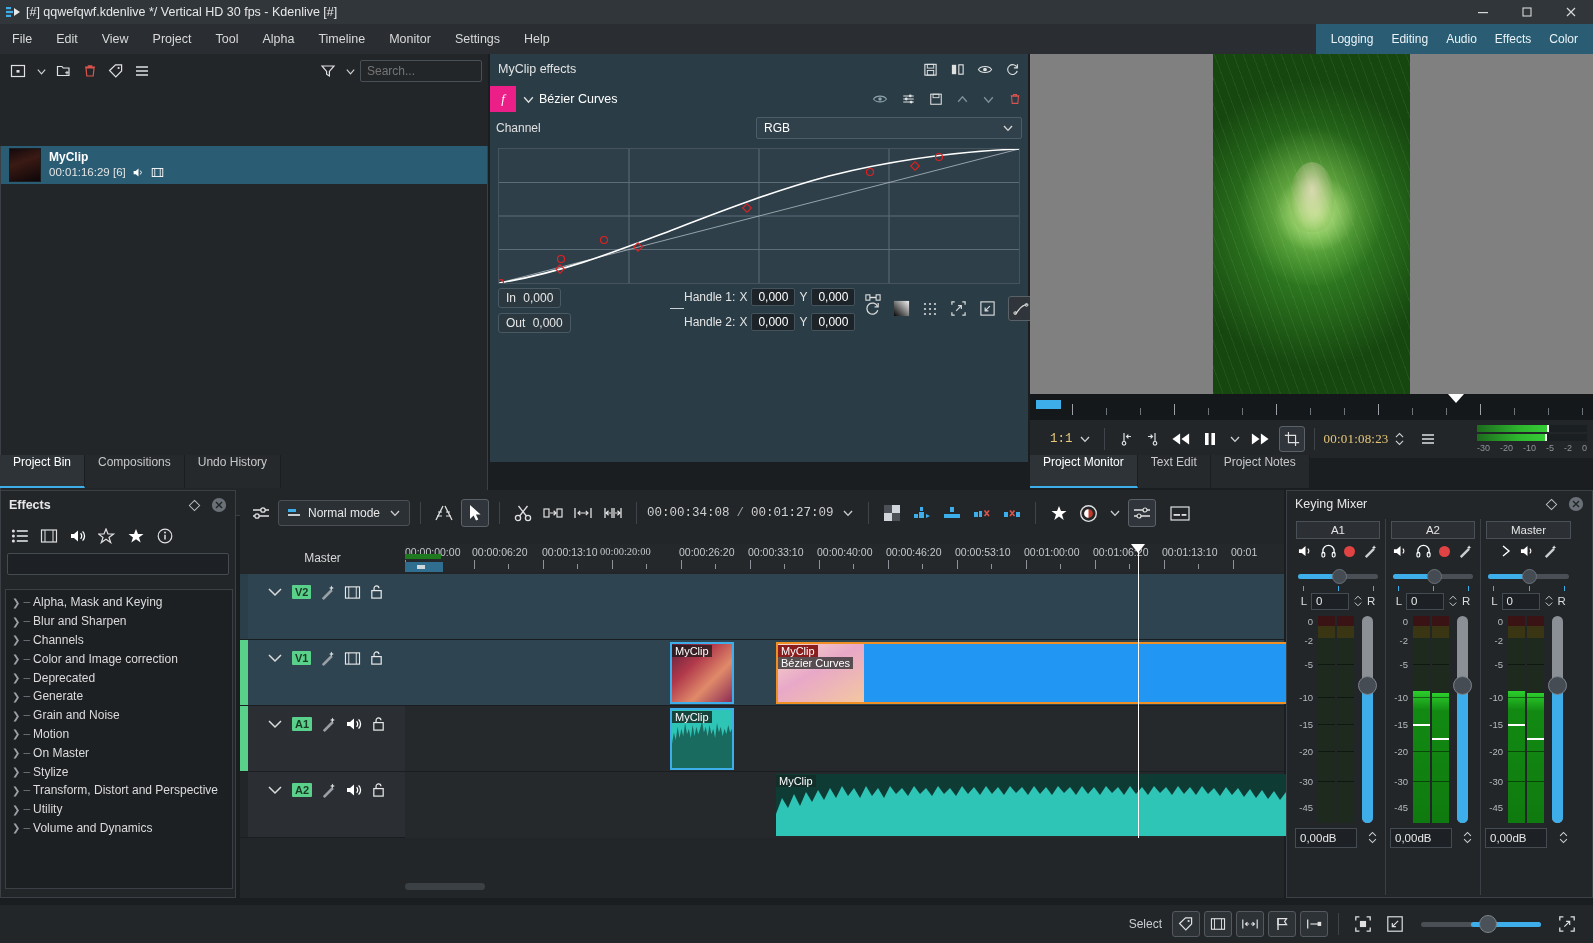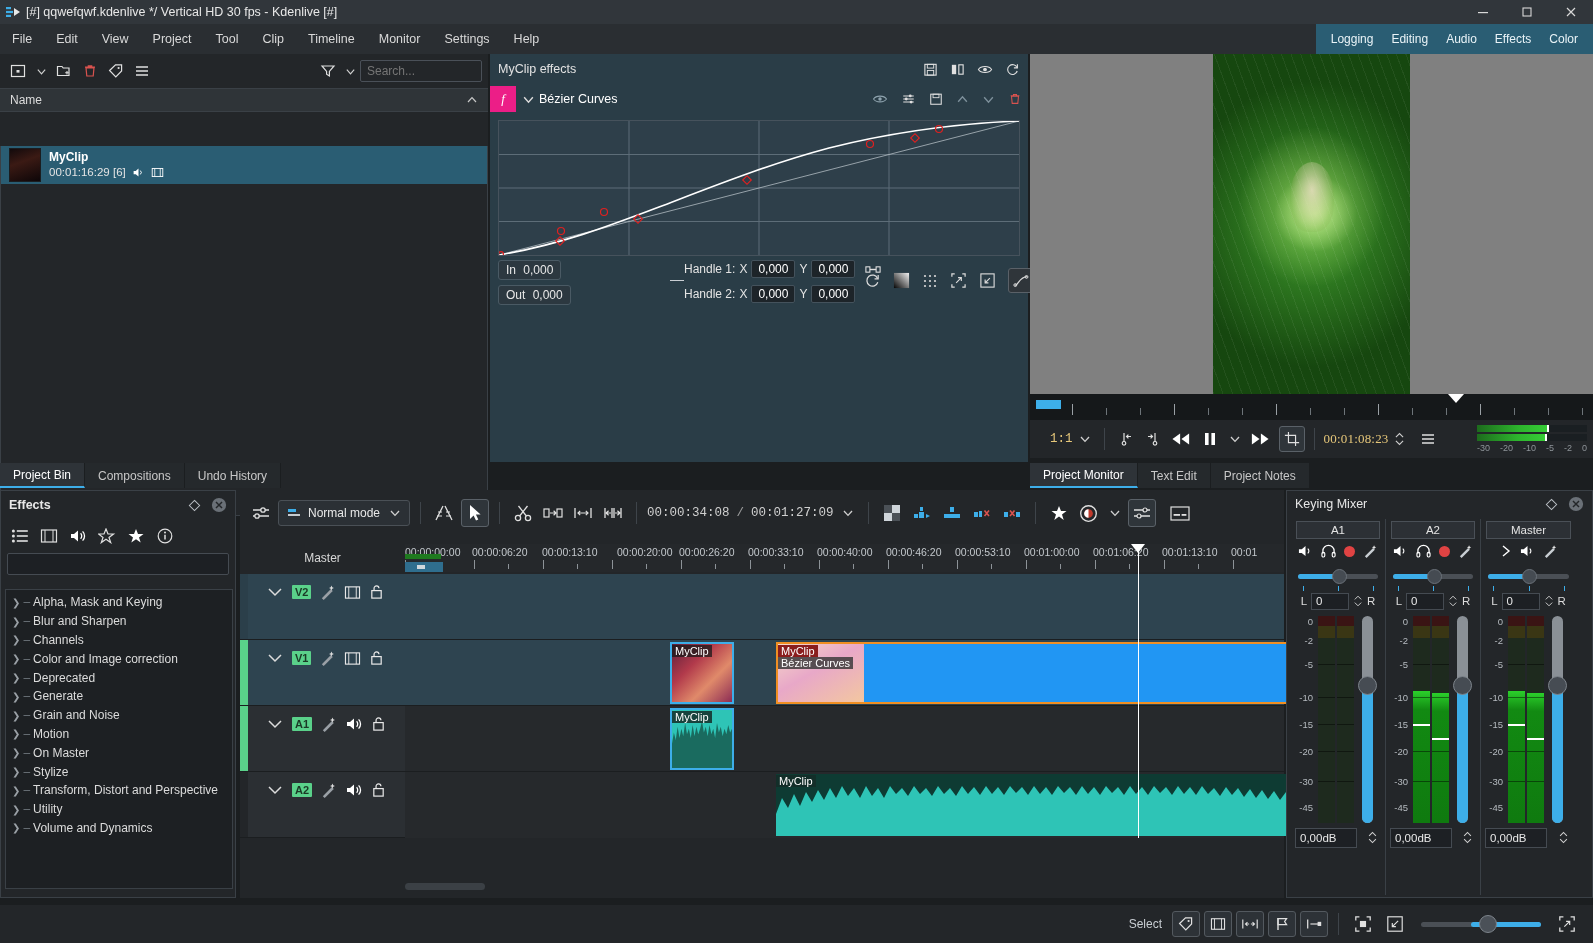--- a/index.html
+++ b/index.html
@@ -53,21 +53,21 @@
   .bin-row {
     height:38px; background:#2a5d73; display:flex; align-items:center; padding-left:8px;
   }
   .bin-thumb { width:32px; height:34px; background:linear-gradient(160deg,#120a0c,#3b1a14 40%,#0d0608); border:1px solid #1a1d20; }
   .bin-meta { margin-left:8px; line-height:1.25; }
   .bin-name { font-weight:bold; font-size:12px; color:#ffffff; }
   .bin-sub { font-size:11.5px; color:#e4e4e4; display:flex; align-items:center; gap:6px; }
 
   
   .tabstrip { position:absolute; height:26px; display:flex; align-items:flex-end; }
-  .tab { height:25px; padding:0 13px; display:flex; align-items:center; font-size:12px;
+  .tab { height:33px; padding:0 13px; display:flex; font-size:12px;
          color:#c8c8c8; background:#25292c; border-right:1px solid #1b1e20; }
   .tab.active { background:#2e3338; color:#ffffff; border-bottom:2px solid #3daee9; }
 
   
   #effect-stack { left:490px; top:54px; width:538px; height:408px; background:#2a3d47; }
   .es-head { height:30px; display:flex; align-items:center; padding:0 8px; background:#2a3d47; }
   .es-head .t { font-size:12.5px; color:#e2e2e2; }
   .es-head .icons { margin-left:auto; display:flex; gap:12px; align-items:center; }
   .es-effect-row { height:30px; display:flex; align-items:center; padding:0 6px 0 0; background:#2a3d47; }
   .fx-badge { width:26px; height:26px; background:#ec1e87; color:#fff; display:flex; align-items:center;
@@ -244,21 +244,21 @@
       </div>
     </div>
   </div>
 
   <div class="menubar">
     <div class="menu-item">File</div>
     <div class="menu-item">Edit</div>
     <div class="menu-item">View</div>
     <div class="menu-item">Project</div>
     <div class="menu-item">Tool</div>
-    <div class="menu-item">Clip</div>
+    <div class="menu-item">Alpha</div>
     <div class="menu-item">Timeline</div>
     <div class="menu-item">Monitor</div>
     <div class="menu-item">Settings</div>
     <div class="menu-item">Help</div>
     <div class="menu-right">
       <div class="menu-item">Logging</div>
       <div class="menu-item">Editing</div>
       <div class="menu-item">Audio</div>
       <div class="menu-item">Effects</div>
       <div class="menu-item">Color</div>
@@ -306,28 +306,20 @@
               <path d="M2 3 h12 L9.4 8.4 v4.6 L6.6 11.2 V8.4 Z" fill="none" stroke="#e0e0e0" stroke-width="1.2"></path>
             </svg>
         </div>
         <div class="toolbtn" style="width:16px;height:24px;">
           <svg width="11" height="11" viewBox="0 0 12 12">
               <path d="M2 4 L6 8.5 L10 4" fill="none" stroke="#d0d0d0" stroke-width="1.3"></path>
             </svg>
         </div>
         <input class="bin-search" placeholder="Search..." style="">
       </div>
-    </div>
-    <div class="bin-header">
-      <span>Name</span>
-      <span style="margin-left:auto">
-        <svg width="12" height="12" viewBox="0 0 12 12">
-            <path d="M2 8 L6 3.6 L10 8" fill="none" stroke="#c8c8c8" stroke-width="1.2"></path>
-          </svg>
-      </span>
     </div>
     <div class="bin-list">
       <div class="bin-row">
         <div class="bin-thumb"></div>
         <div class="bin-meta">
           <div class="bin-name">MyClip</div>
           <div class="bin-sub">
             <span>00:01:16:29 [6]</span>
             <span>
               <svg width="13" height="13" viewBox="0 0 16 16">
@@ -431,20 +423,31 @@
             </svg>
         </span>
         <span>
           <svg width="14" height="14" viewBox="0 0 16 16">
               <path d="M4 4.8 h8 l-.8 8.2 h-6.4 Z M3 4.2 h10 M6.3 4.2 V2.8 h3.4 v1.4" fill="none" stroke="#d9534f" stroke-width="1.2"></path>
             </svg>
         </span>
       </div>
     </div>
 
+    <div class="param-row">
+      <div class="param-label">Channel</div>
+      <div class="combo">
+        <span class="cv">RGB</span>
+        <span>
+          <svg width="12" height="12" viewBox="0 0 12 12">
+              <path d="M2 4 L6 8.4 L10 4" fill="none" stroke="#d7d7d7" stroke-width="1.3"></path>
+            </svg>
+        </span>
+      </div>
+    </div>
 
     <div class="curvebox">
       <svg width="100%" height="100%" viewBox="0 0 520 134" preserveAspectRatio="none">
         <rect x="0" y="0" width="520" height="134" fill="#2e3f4a"></rect>
         <g stroke="#5d6d78" stroke-width="1">
           <line x1="130" y1="0" x2="130" y2="134"></line>
           <line x1="260" y1="0" x2="260" y2="134"></line>
           <line x1="390" y1="0" x2="390" y2="134"></line>
           <line x1="0" y1="33.5" x2="520" y2="33.5"></line>
           <line x1="0" y1="67" x2="520" y2="67"></line>
@@ -958,21 +961,21 @@
       </div>
     </div>
 
     <div class="tl-master">
       <span>Master</span>
     </div>
     <div class="tl-ruler">
       <span class="tl-rl" style="left:0px;">00:00:00:00</span>
       <span class="tl-rl" style="left:67px;">00:00:06:20</span>
       <span class="tl-rl" style="left:137px;">00:00:13:10</span>
-      <span class="tl-rl" style="left:212px;">00:00:20:00</span>
+      <span class="tl-rl" style="left:195px;font-family:Liberation Serif, serif;">00:00:20:00</span>
       <span class="tl-rl" style="left:274px;">00:00:26:20</span>
       <span class="tl-rl" style="left:343px;">00:00:33:10</span>
       <span class="tl-rl" style="left:412px;">00:00:40:00</span>
       <span class="tl-rl" style="left:481px;">00:00:46:20</span>
       <span class="tl-rl" style="left:550px;">00:00:53:10</span>
       <span class="tl-rl" style="left:619px;">00:01:00:00</span>
       <span class="tl-rl" style="left:688px;">00:01:06:20</span>
       <span class="tl-rl" style="left:757px;">00:01:13:10</span>
       <span class="tl-rl" style="left:826px;">00:01</span>
 

